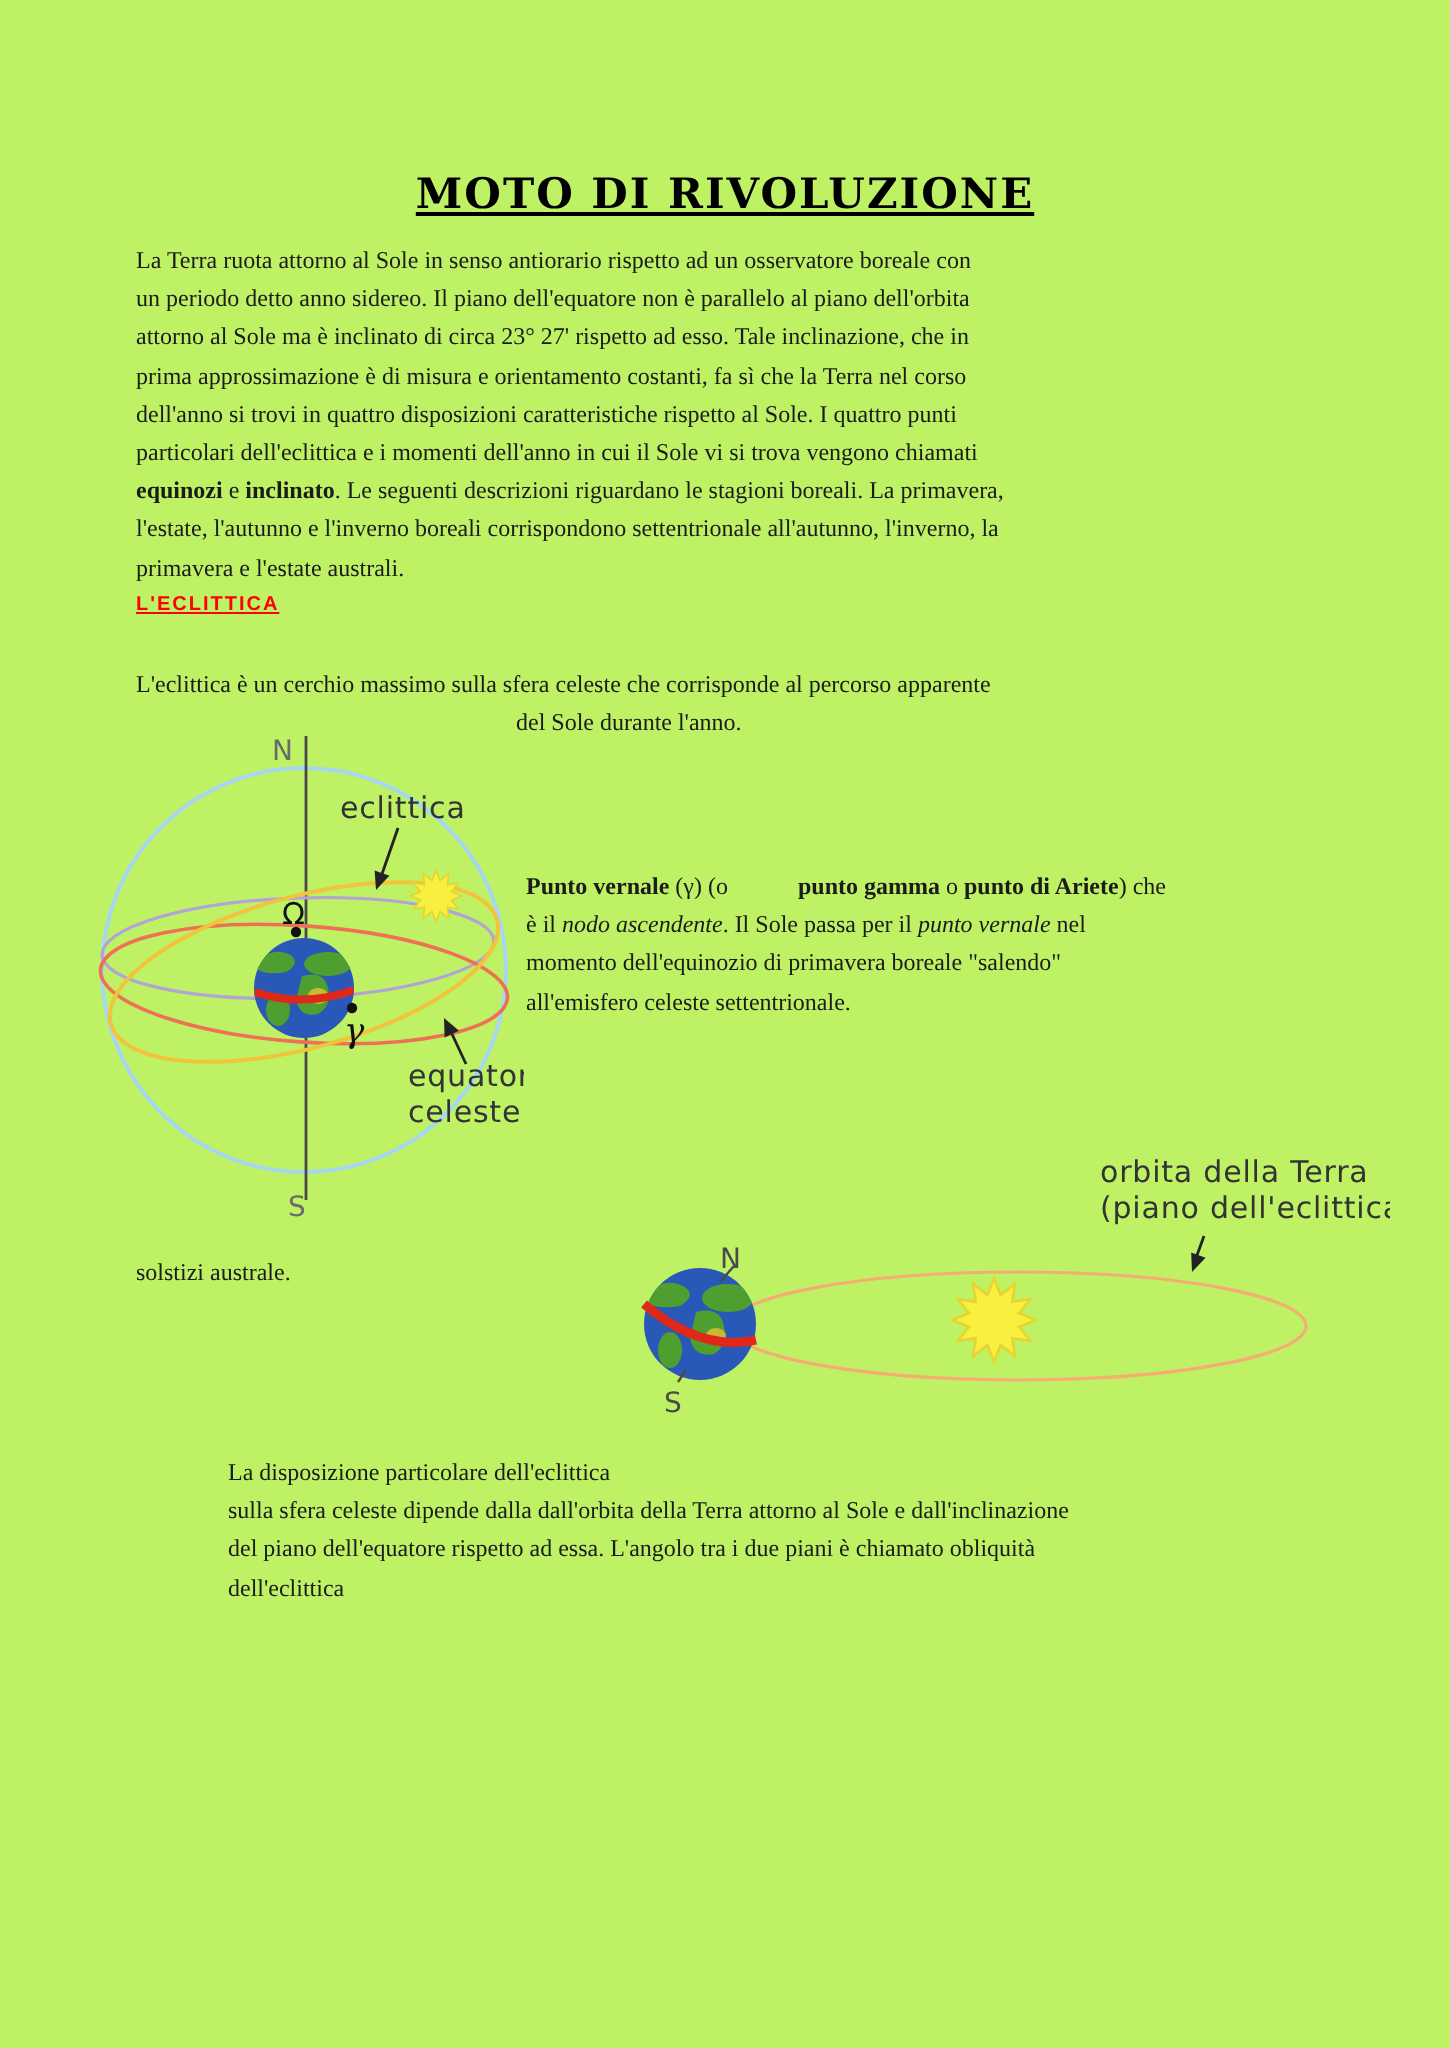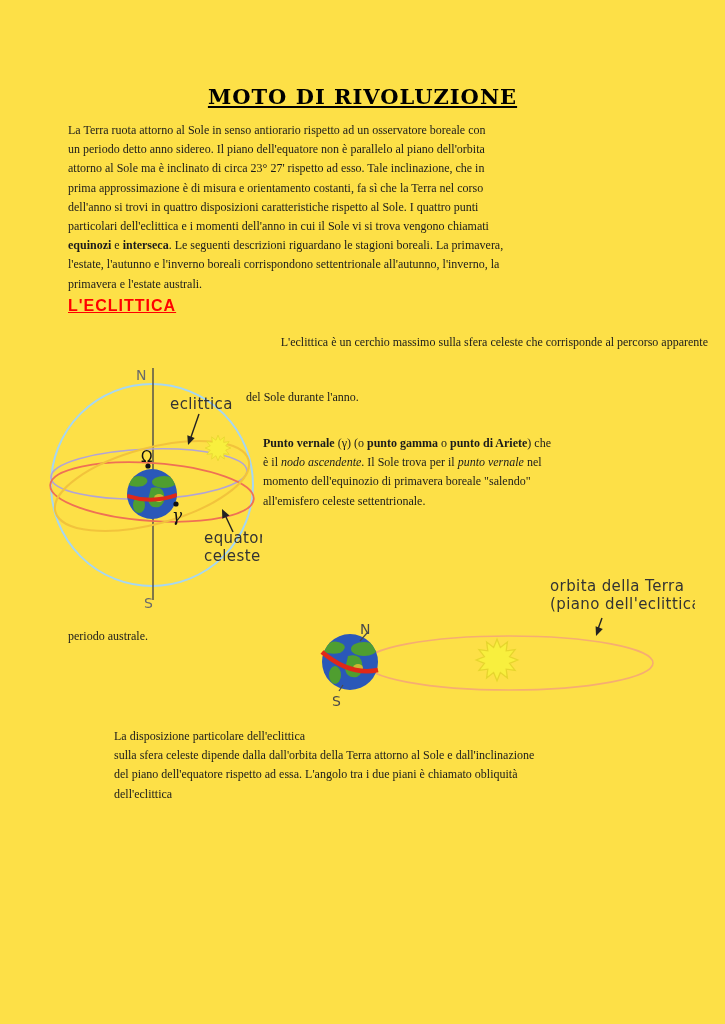--- a/index.html
+++ b/index.html
@@ -1,28 +1,28 @@
 <!DOCTYPE html>
 <html><head>
 <meta charset="utf-8">
 <style>
   html,body{margin:0;padding:0;background:#ffffff;}
-  .page{position:relative;width:725px;height:1024px;background:#fde047;overflow:hidden;
+  .page{position:relative;width:725px;height:1024px;background:#bef264;overflow:hidden;
         font-family:"Liberation Sans","DejaVu Sans",sans-serif;color:#1b1b1b;}
   .abs{position:absolute;}
   .doc-title{left:0;right:0;top:84px;text-align:center;
              font-family:"DejaVu Serif","Liberation Serif",serif;
              font-weight:900;font-size:21px;letter-spacing:1px;
              text-decoration:underline;color:#000;}
   .para{font-size:12px;line-height:19.2px;white-space:pre-line;font-family:Liberation Serif, serif;}
   .intro{left:68px;top:121px;width:640px;}
-  .section-heading{left:68px;top:297px;font-size:16px;font-weight:bold;
+  .section-heading{left:68px;top:297px;font-size:10px;font-weight:bold;
                    letter-spacing:1px;text-decoration:underline;}
-  .lead1{left:68px;top:333px;width:640px;text-align:right;}
-  .lead2{left:246px;top:352px;width:420px;margin-top:36px;}
+  .lead1{left:68px;top:333px;width:640px;}
+  .lead2{left:258px;top:352px;width:420px;}
   .colr{left:263px;width:412px;}
   .p-nodi{top:377px;}
   .p-vernale{top:434px;}
   .p-bilancia{top:516px;}
   .tail{left:68px;top:627px;width:200px;}
   .closing{left:68px;top:727px;width:640px;margin-left:46px;}
   .diag{position:absolute;}
   .dlabel{font-family:"DejaVu Sans",sans-serif;letter-spacing:.4px;fill:#333333;font-size:15px;}
   .ns1{font-family:"DejaVu Sans",sans-serif;fill:#6a6a6a;font-size:14px;}
   .ns2{font-family:"DejaVu Sans",sans-serif;fill:#4a4a4a;font-size:14px;}
@@ -35,21 +35,21 @@
 <div class="page">
 
   <div class="abs doc-title">MOTO DI RIVOLUZIONE</div>
 
   <div class="abs para intro"><span>La Terra ruota attorno al Sole in senso antiorario rispetto ad un osservatore boreale con
 un periodo detto anno sidereo. Il piano dell'equatore non è parallelo al piano dell'orbita
 attorno al Sole ma è inclinato di circa 23° 27' rispetto ad esso. Tale inclinazione, che in
 prima approssimazione è di misura e orientamento costanti, fa sì che la Terra nel corso
 dell'anno si trovi in quattro disposizioni caratteristiche rispetto al Sole. I quattro punti
 particolari dell'eclittica e i momenti dell'anno in cui il Sole vi si trova vengono chiamati
-</span><span style="font-weight: bold;">equinozi</span><span> e </span><span style="font-weight: bold;">interseca</span><span>. Le seguenti descrizioni riguardano le stagioni boreali. La primavera,
+</span><span style="font-weight: bold;">equinozi</span><span> e </span><span style="font-weight: bold;">inclinato</span><span>. Le seguenti descrizioni riguardano le stagioni boreali. La primavera,
 l'estate, l'autunno e l'inverno boreali corrispondono settentrionale all'autunno, l'inverno, la
 primavera e l'estate australi.</span></div>
 
   <div class="abs section-heading" style="color: rgb(255, 0, 0);">L'ECLITTICA</div>
 
   <div class="abs para lead1">L'eclittica è un cerchio massimo sulla sfera celeste che corrisponde al percorso apparente</div>
   <div class="abs para lead2">del Sole durante l'anno.</div>
 
   <svg class="diag" style="left:47px;top:362px" width="215" height="250" viewBox="0 0 215 250">
     <defs>
@@ -93,25 +93,25 @@
     <text x="123" y="47" class="dlabel">eclittica</text>
     <line x1="152" y1="52" x2="144" y2="75" stroke="#222" stroke-width="1.4"></line>
     <polygon points="141,83 140.3,73.3 147.7,75.9" fill="#222"></polygon>
 
     <text x="157" y="181" class="dlabel">equatore</text>
     <text x="157" y="199" class="dlabel">celeste</text>
     <line x1="186" y1="170" x2="179" y2="155" stroke="#222" stroke-width="1.4"></line>
     <polygon points="175,147 182.5,153.4 175.3,156.8" fill="#222"></polygon>
   </svg>
 
-  <div class="abs para colr p-vernale"><span style="font-weight: bold;">Punto vernale</span><span> (γ) (o </span><span style="font-weight: bold;">punto gamma</span><span> o </span><span style="font-weight: bold;">punto di Ariete</span><span>) che
-è il </span><span style="font-style: italic;">nodo ascendente</span><span>. Il Sole trova per il </span><span style="font-style: italic;">punto vernale</span><span> nel
+  <div class="abs para colr p-vernale"><span style="font-weight: bold;">Punto vernale</span><span> (γ) (o </span><span style="font-weight: bold; margin-left: 32px;">punto gamma</span><span> o </span><span style="font-weight: bold;">punto di Ariete</span><span>) che
+è il </span><span style="font-style: italic;">nodo ascendente</span><span>. Il Sole passa per il </span><span style="font-style: italic;">punto vernale</span><span> nel
 momento dell'equinozio di primavera boreale "salendo"
 all'emisfero celeste settentrionale.</span></div>
-  <div class="abs para tail">periodo australe.</div>
+  <div class="abs para tail">solstizi australe.</div>
 
   <svg class="diag" style="left:310px;top:570px" width="385" height="150" viewBox="0 0 385 150">
     <ellipse cx="199" cy="93" rx="144" ry="27" fill="none" stroke-width="1.6" stroke="#f6ad72"></ellipse>
 
     <g transform="translate(187,90) scale(1.3)">
       <polygon points="16,0 9.66,2.59 13.9,8 7.07,7.07 8,13.9 2.59,9.66 0,16 -2.59,9.66 -8,13.9 -7.07,7.07 -13.9,8 -9.66,2.59 -16,0 -9.66,-2.59 -13.9,-8 -7.07,-7.07 -8,-13.9 -2.59,-9.66 0,-16 2.59,-9.66 8,-13.9 7.07,-7.07 13.9,-8 9.66,-2.59" stroke-width="1" fill="#f8ef3e" stroke="#e6d52e"></polygon>
     </g>
 
     <g transform="translate(40,92)">
       <circle cx="0" cy="0" r="28" fill="#2a58b8"></circle>

